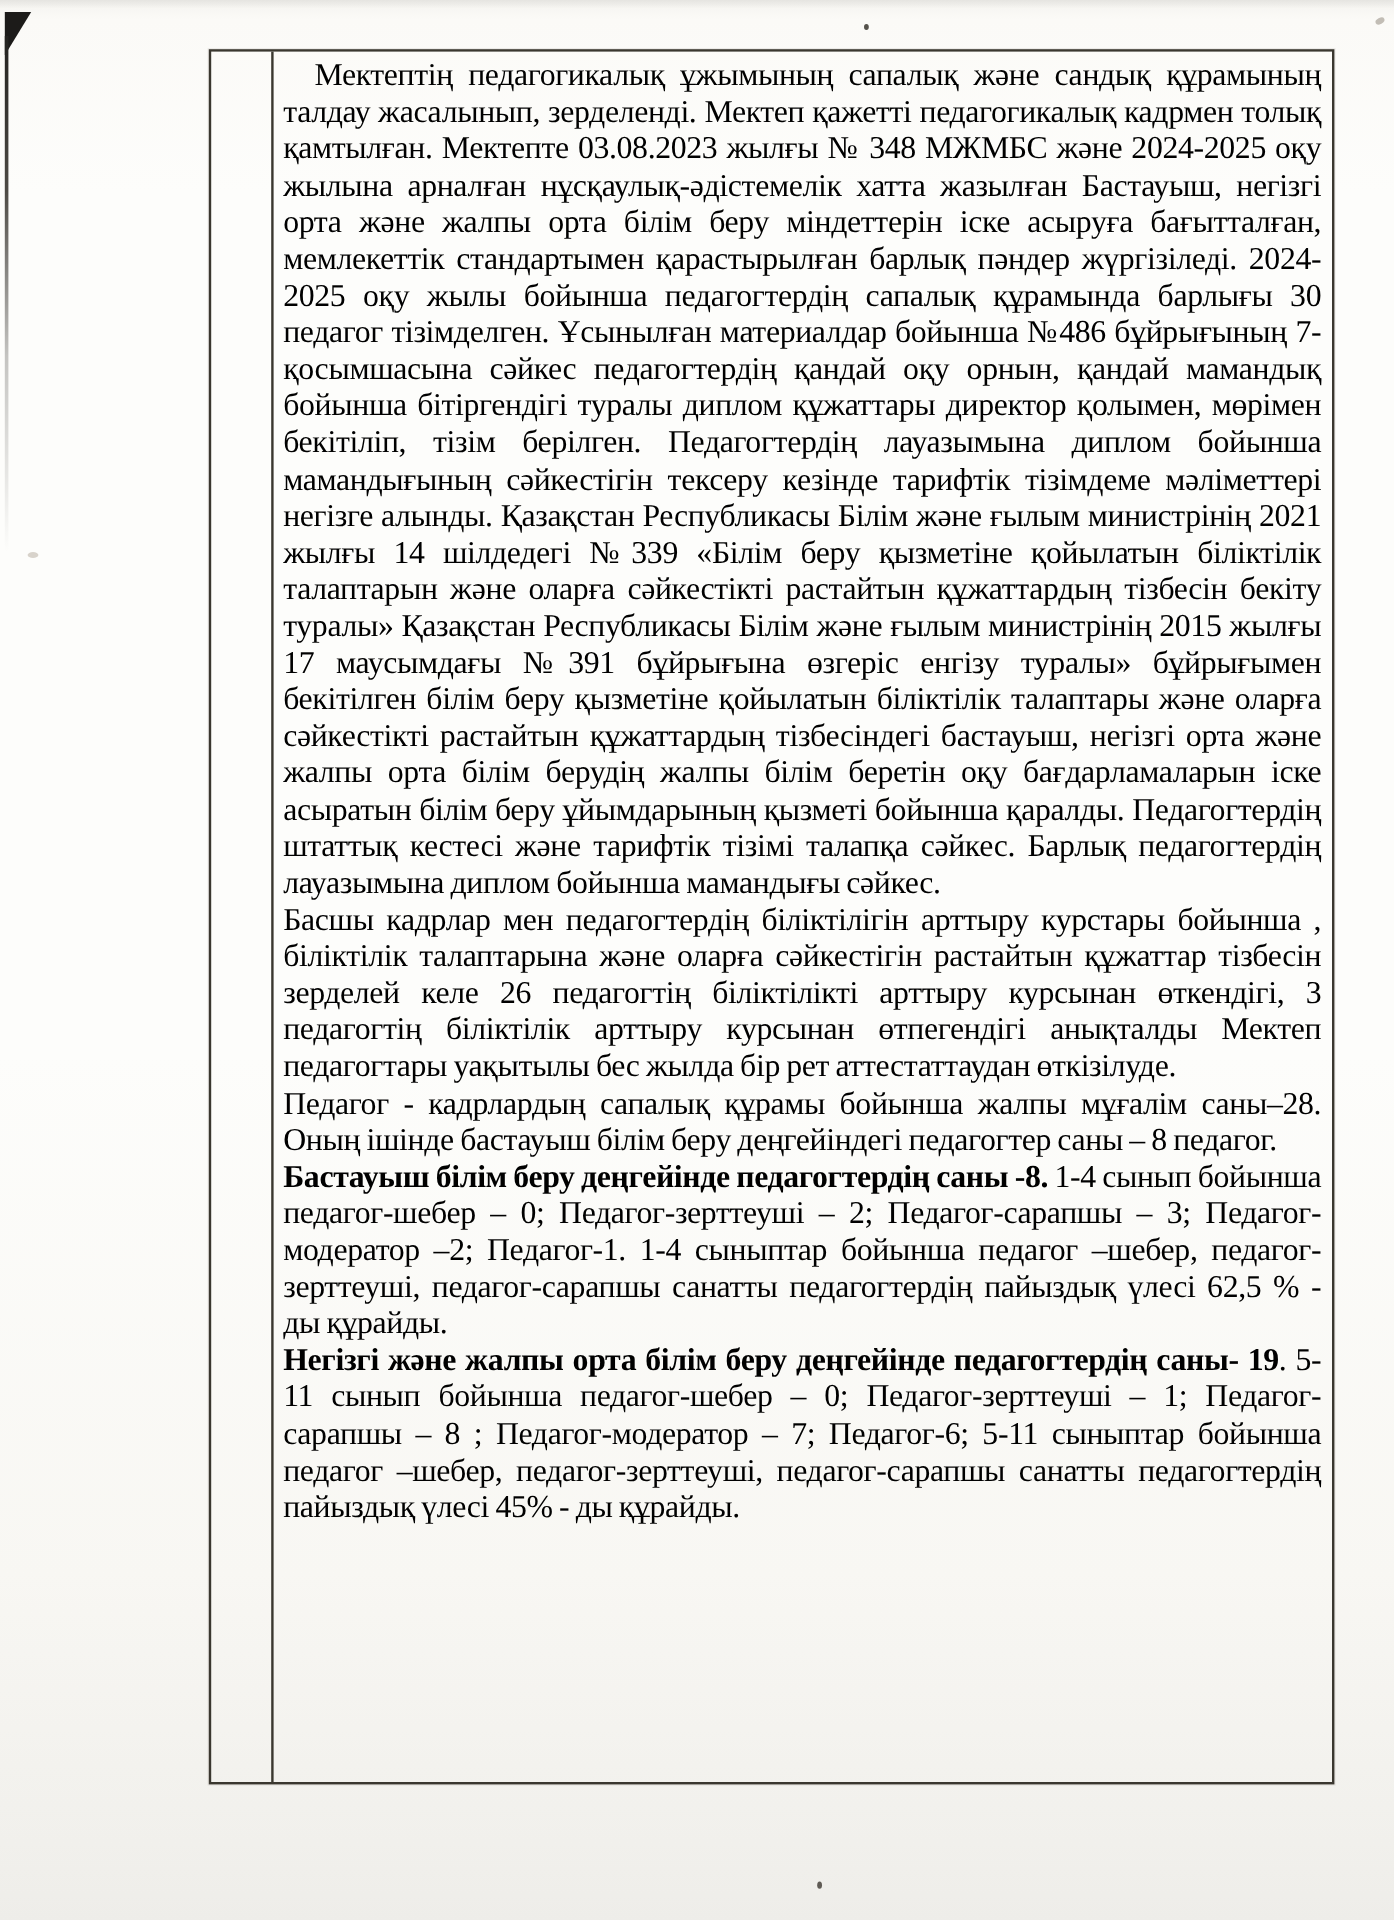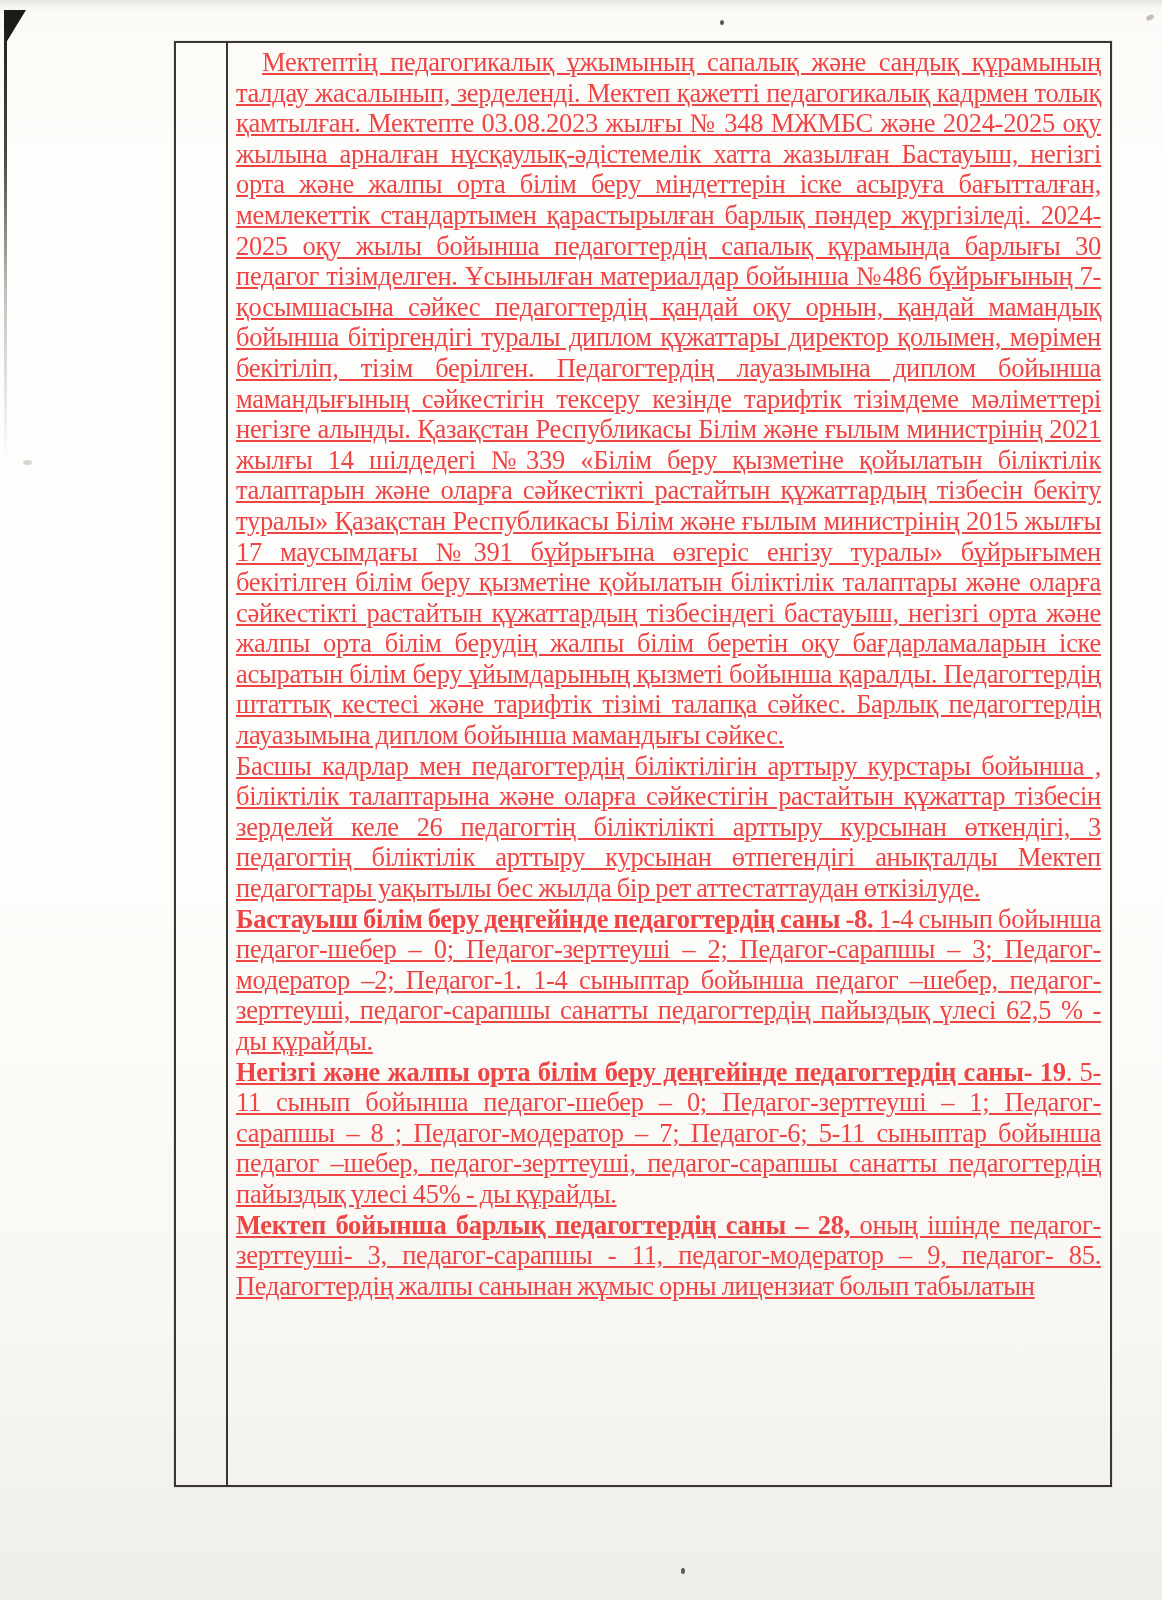--- a/index.html
+++ b/index.html
@@ -48,25 +48,24 @@
   }
   .text-col {
     flex: 1 1 auto;
     padding: 4px 9px 8px 8px;
   }
 
   .para {
     margin: 0;
     font-size: 26.5px;
     line-height: 30.6px;
-    color: #ef4444;
+    color: #000000;
     text-align: justify;
     letter-spacing: -0.3px;
     word-spacing: -1px;
-    text-decoration: underline;
   }
   .para.indent { text-indent: 26px; }
   .seg-bold { font-weight: 700; }
 </style>
 </head>
 <body>
 
 <div class="top-edge"></div>
 <div class="corner-flag"></div>
 <div class="edge-line"></div>
@@ -77,21 +76,21 @@
 
 <div class="doc-table">
   <div class="num-col"></div>
   <div class="text-col">
 
     <p class="para indent"><span>Мектептің педагогикалық ұжымының сапалық және сандық  құрамының талдау жасалынып, зерделенді. Мектеп  қажетті педагогикалық  кадрмен толық  қамтылған. Мектепте 03.08.2023 жылғы № 348 МЖМБС және 2024-2025 оқу жылына арналған нұсқаулық-әдістемелік хатта жазылған Бастауыш, негізгі орта және жалпы орта білім беру міндеттерін іске асыруға бағытталған, мемлекеттік стандартымен қарастырылған барлық пәндер жүргізіледі.  2024-2025 оқу жылы бойынша педагогтердің сапалық құрамында барлығы 30 педагог тізімделген. Ұсынылған материалдар бойынша №486 бұйрығының 7-қосымшасына сәйкес педагогтердің қандай оқу орнын, қандай мамандық бойынша бітіргендігі туралы диплом құжаттары директор қолымен, мөрімен бекітіліп, тізім берілген. Педагогтердің лауазымына диплом бойынша мамандығының сәйкестігін тексеру кезінде тарифтік тізімдеме мәліметтері  негізге алынды. Қазақстан Республикасы Білім және ғылым министрінің 2021 жылғы 14 шілдедегі №339 «Білім беру қызметіне қойылатын біліктілік талаптарын және оларға сәйкестікті растайтын құжаттардың тізбесін бекіту туралы» Қазақстан Республикасы Білім және ғылым министрінің 2015 жылғы 17 маусымдағы №391 бұйрығына өзгеріс енгізу туралы» бұйрығымен бекітілген білім беру қызметіне қойылатын біліктілік талаптары және оларға сәйкестікті растайтын құжаттардың тізбесіндегі бастауыш, негізгі орта және жалпы орта білім берудің жалпы білім беретін оқу бағдарламаларын іске асыратын білім беру ұйымдарының қызметі бойынша қаралды. Педагогтердің штаттық кестесі және тарифтік тізімі талапқа сәйкес. Барлық педагогтердің лауазымына диплом бойынша мамандығы сәйкес.</span></p>
 
     <p class="para"><span>Басшы кадрлар мен педагогтердің біліктілігін арттыру курстары бойынша , біліктілік талаптарына және оларға сәйкестігін растайтын құжаттар тізбесін зерделей келе 26 педагогтің біліктілікті арттыру курсынан өткендігі, 3 педагогтің    біліктілік арттыру курсынан өтпегендігі анықталды Мектеп педагогтары уақытылы бес жылда бір рет аттестаттаудан өткізілуде.</span></p>
 
 
+    <p class="para"><span>Педагог - кадрлардың сапалық құрамы бойынша жалпы мұғалім саны–28. Оның ішінде бастауыш білім беру деңгейіндегі педагогтер саны – 8 педагог.</span></p>
 
     <p class="para"><span class="seg-bold">Бастауыш білім беру деңгейінде педагогтердің саны -8.</span><span> 1-4 сынып бойынша  педагог-шебер – 0; Педагог-зерттеуші – 2; Педагог-сарапшы – 3; Педагог-модератор –2; Педагог-1. 1-4 сыныптар бойынша педагог –шебер, педагог-зерттеуші, педагог-сарапшы санатты педагогтердің пайыздық үлесі 62,5 % - ды құрайды.</span></p>
 
     <p class="para"><span class="seg-bold">Негізгі және жалпы орта білім беру деңгейінде педагогтердің саны- 19</span><span>. 5-11 сынып бойынша  педагог-шебер – 0; Педагог-зерттеуші – 1; Педагог-сарапшы – 8 ; Педагог-модератор – 7; Педагог-6;  5-11 сыныптар бойынша педагог –шебер, педагог-зерттеуші, педагог-сарапшы санатты педагогтердің пайыздық үлесі 45% - ды құрайды.</span></p>
 
-    <p class="para"><span class="seg-bold">Мектеп бойынша барлық педагогтердің саны – 28,</span><span> оның ішінде педагог-зерттеуші- 3, педагог-сарапшы - 11,  педагог-модератор – 9, педагог- 85. Педагогтердің жалпы санынан жұмыс орны лицензиат болып табылатын</span></p>
 
   </div>
 </div>
 
 </body></html>

